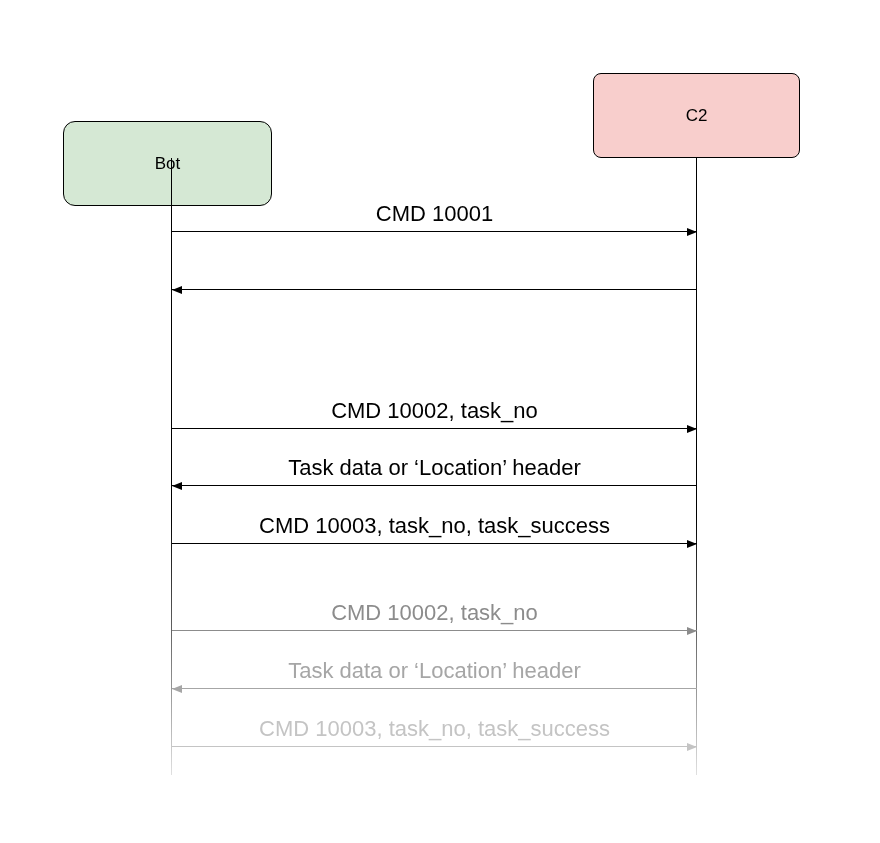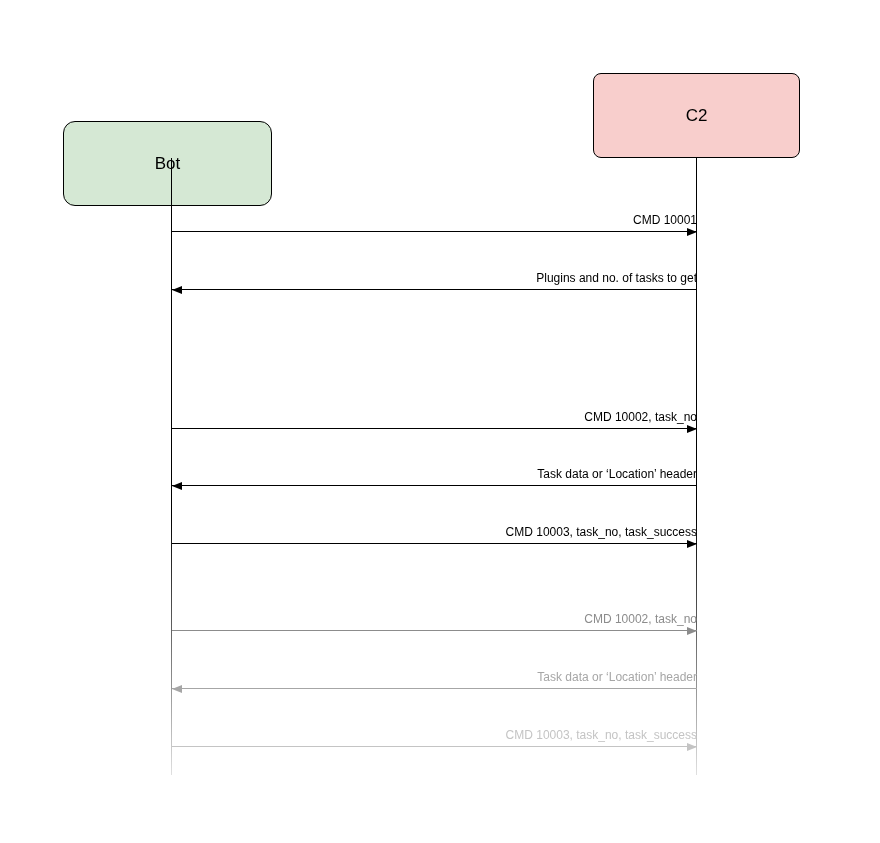--- a/index.html
+++ b/index.html
@@ -14,21 +14,21 @@
     font-size:17px;
   }
   #actor-bot{left:63px;width:209px;}
   #actor-c2{left:593px;width:207px;}
   .lifeline{position:absolute;top:158px;width:1px;height:617px;}
   #lifeline-bot{left:171px;}
   #lifeline-c2{left:696px;}
   .message{position:absolute;left:172px;width:525px;height:30px;}
   .msg-label{
     position:absolute;left:0;right:0;bottom:5px;
-    text-align:right;font-size:12px;line-height:1.2;white-space:nowrap;
+    text-align:center;font-size:22px;line-height:1.2;white-space:nowrap;
   }
   .msg-line{position:absolute;left:0;right:0;bottom:0;height:1px;background:currentColor;}
   .msg-arrow{
     position:absolute;bottom:-4px;width:0;height:0;
     border-top:4px solid transparent;border-bottom:4px solid transparent;
   }
   .message.right .msg-arrow{right:0;border-left:10px solid currentColor;}
   .message.left  .msg-arrow{left:0;border-right:10px solid currentColor;}
 </style>
 </head>
@@ -45,21 +45,20 @@
 <div class="lifeline" id="lifeline-bot" style="background: linear-gradient(rgb(0, 0, 0) 0%, rgb(0, 0, 0) 58%, rgb(224, 224, 224) 100%);"></div>
 <div class="lifeline" id="lifeline-c2" style="background: linear-gradient(rgb(0, 0, 0) 0%, rgb(0, 0, 0) 58%, rgb(224, 224, 224) 100%);"></div>
 
 <div id="messages">
     <div class="message right" style="top: 202px; color: rgb(0, 0, 0);">
     <div class="msg-label">CMD 10001</div>
     <div class="msg-line"></div>
     <div class="msg-arrow"></div>
   </div>
     <div class="message left" style="top: 260px; color: rgb(0, 0, 0);">
-    <div class="msg-label">Plugins and no. of tasks to get</div>
     <div class="msg-line"></div>
     <div class="msg-arrow"></div>
   </div>
     <div class="message right" style="top: 399px; color: rgb(0, 0, 0);">
     <div class="msg-label">CMD 10002, task_no</div>
     <div class="msg-line"></div>
     <div class="msg-arrow"></div>
   </div>
     <div class="message left" style="top: 456px; color: rgb(0, 0, 0);">
     <div class="msg-label">Task data or ‘Location’ header</div>

